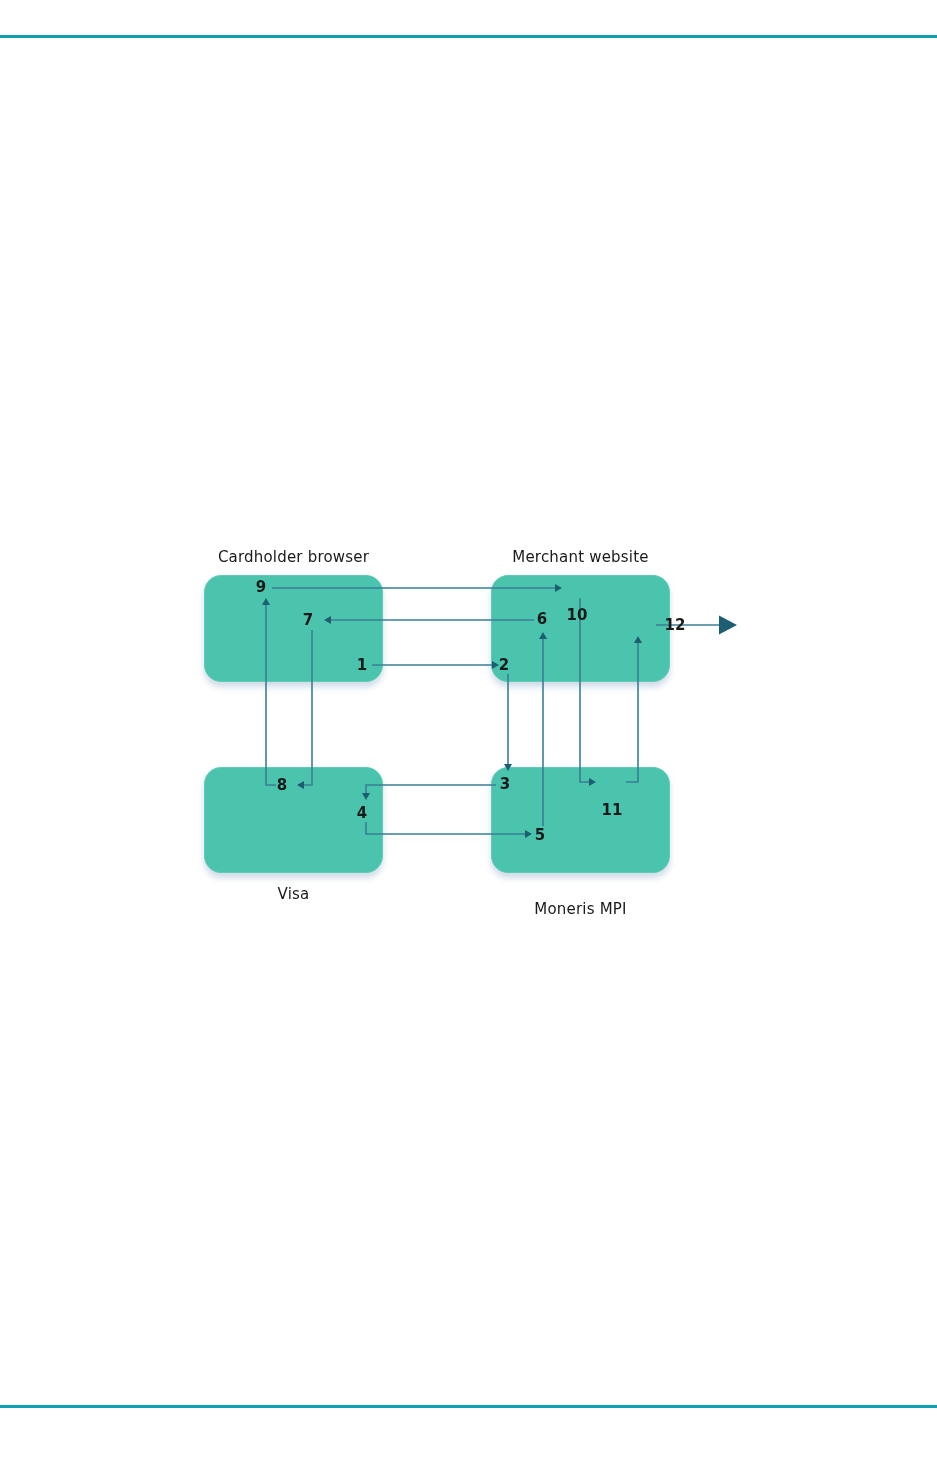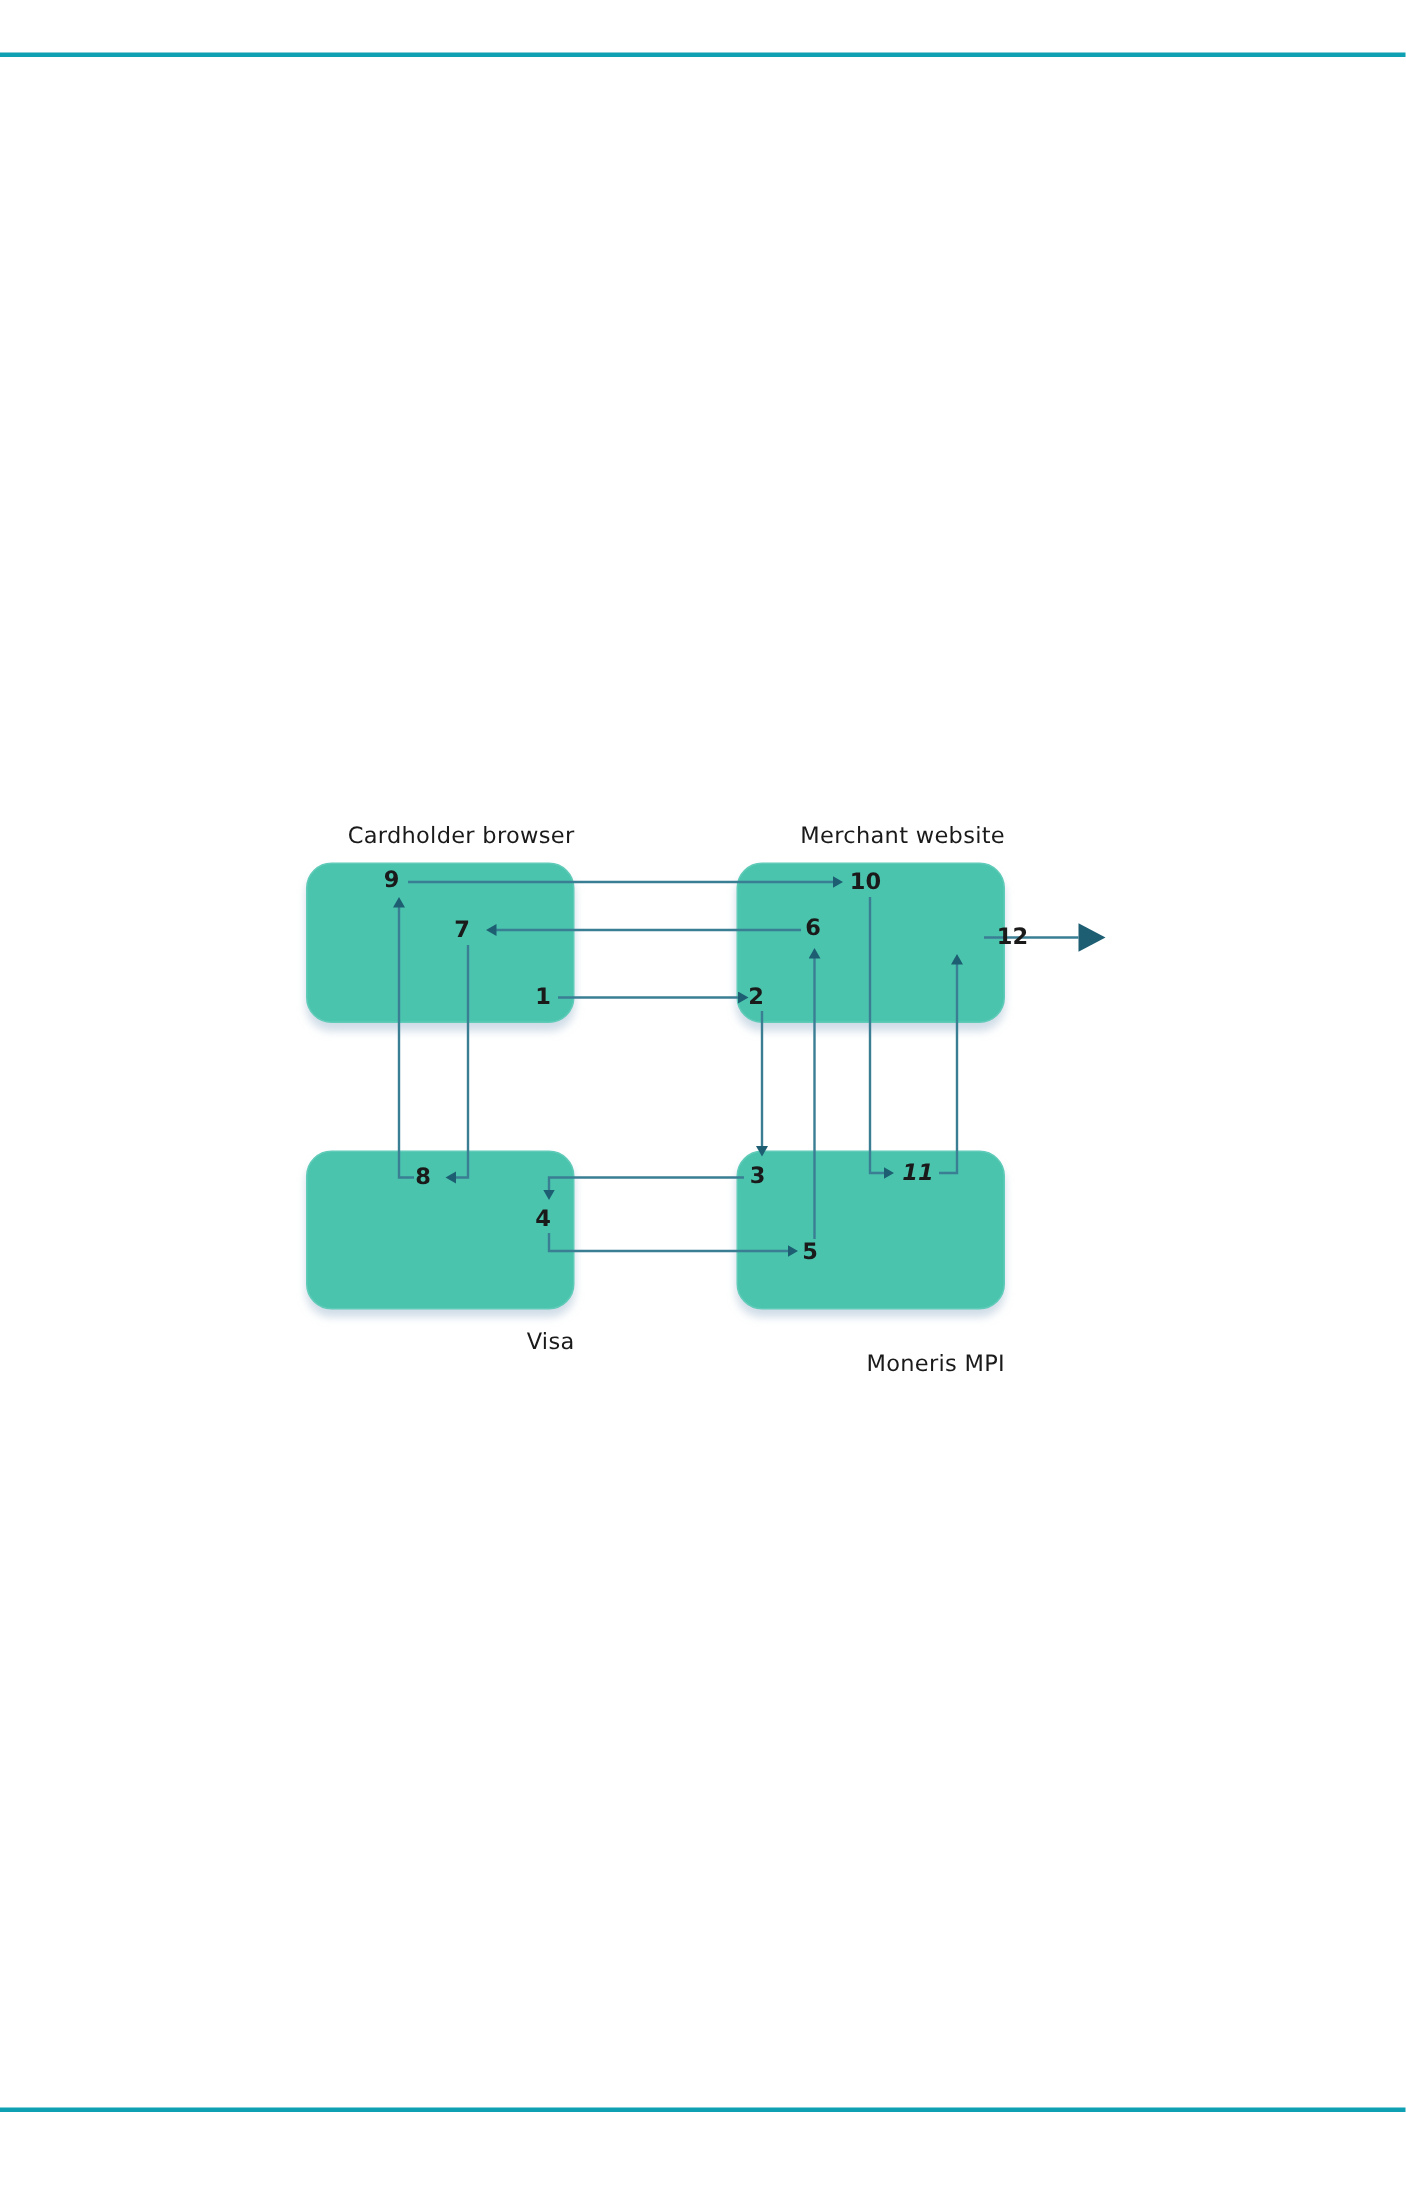--- a/index.html
+++ b/index.html
@@ -18,21 +18,21 @@
   .node{
     position:absolute;
     background:var(--node_fill,#4bc4ae);
     border:1px solid var(--node_edge,#5fcbb8);
     border-radius:17px;
     box-shadow:0 5px 6px rgba(168,192,212,0.55);
     box-sizing:border-box;
   }
   .node-label{
     position:absolute;
-    font-size:15px;line-height:18px;text-align:right;
+    font-size:15px;line-height:18px;text-align:center;
     color:var(--text,#1a1a1a);
     letter-spacing:0.2px;
   }
   #arrow-layer{position:absolute;left:0;top:0;pointer-events:none;}
   .edge{
     fill:none;
     stroke:var(--edge_line,#3a7e94);
     stroke-width:1.6;
   }
   .arrowhead-fill{fill:var(--edge_arrowhead,#1d5e72);}
@@ -83,15 +83,15 @@
 
 <div class="num" style="left:362px;top:665px;">1</div>
 <div class="num" style="left:504px;top:665px;">2</div>
 <div class="num" style="left:505px;top:784px;">3</div>
 <div class="num" style="left:362px;top:813px;">4</div>
 <div class="num" style="left:540px;top:835px;">5</div>
 <div class="num" style="left:542px;top:619px;">6</div>
 <div class="num" style="left:308px;top:620px;">7</div>
 <div class="num" style="left:282px;top:785px;">8</div>
 <div class="num" style="left:261px;top:587px;">9</div>
-<div class="num" style="left:577px;top:588px;">10</div>
-<div class="num" style="left:612px;top:782px;font-style:italic;">11</div>
+<div class="num" style="left:577px;top:615px;">10</div>
+<div class="num" style="left:612px;top:810px;">11</div>
 <div class="num" style="left:639px;top:625px;margin-left:36px;">12</div>
 
 </body></html>

